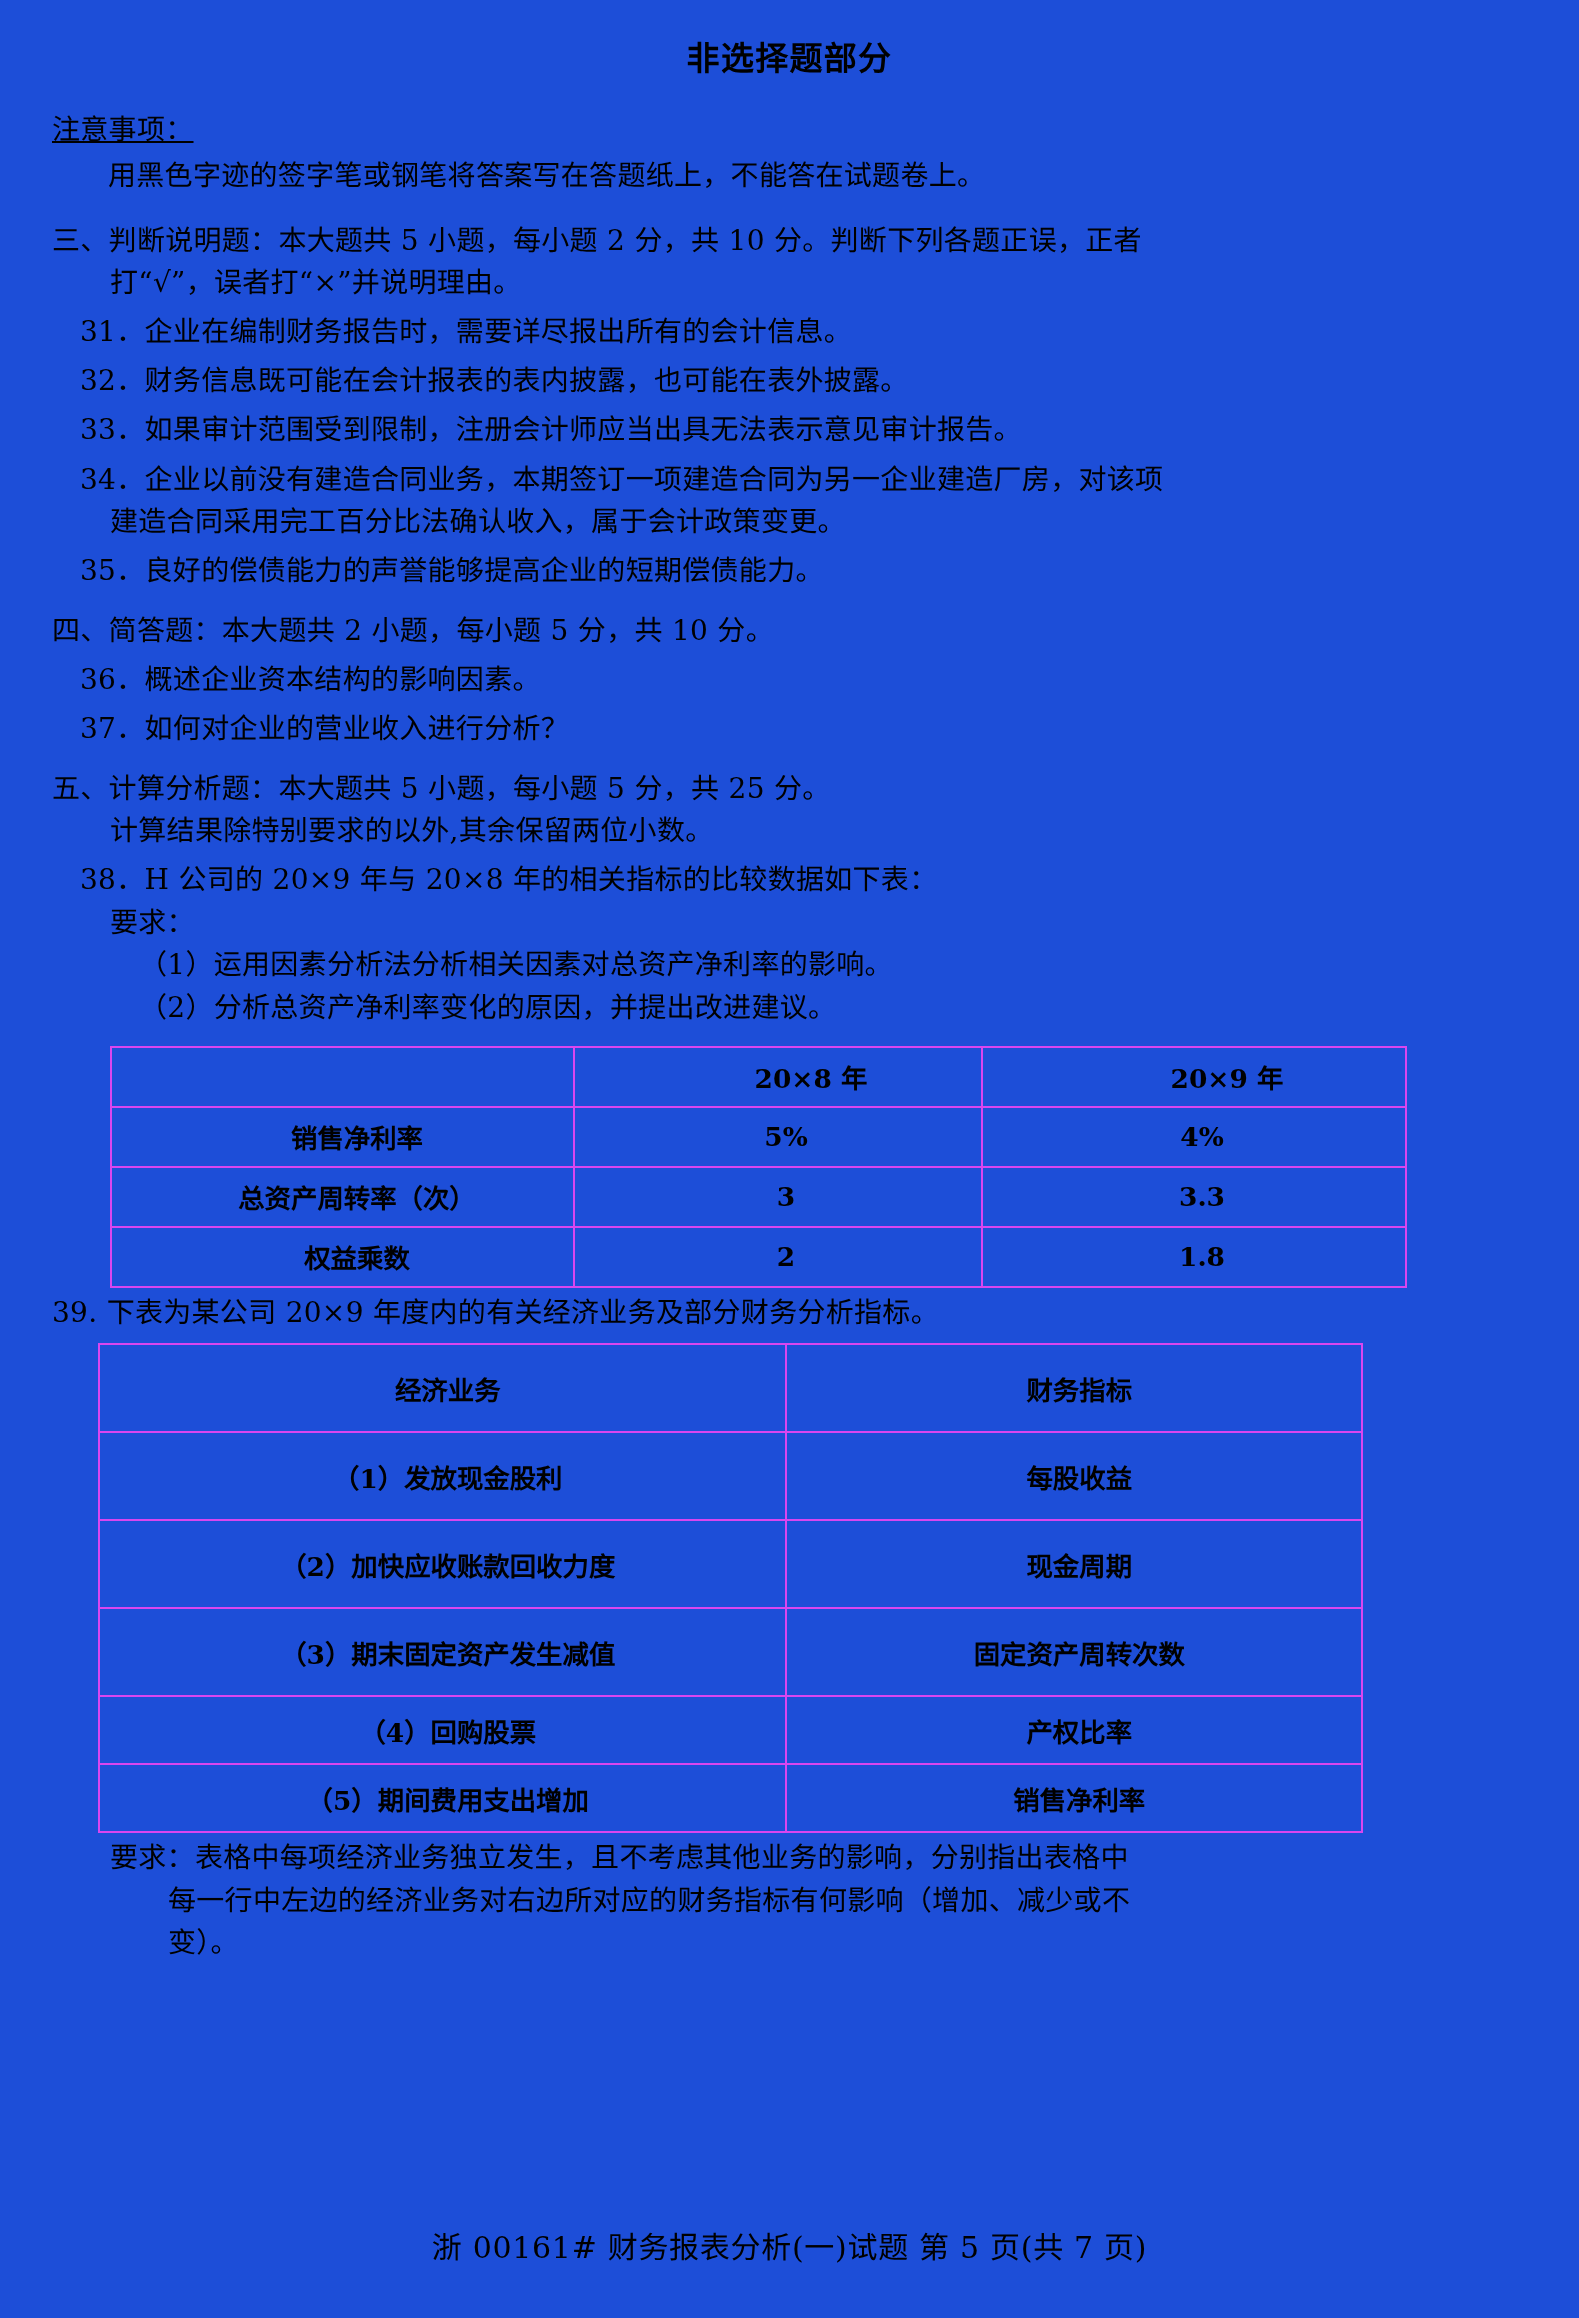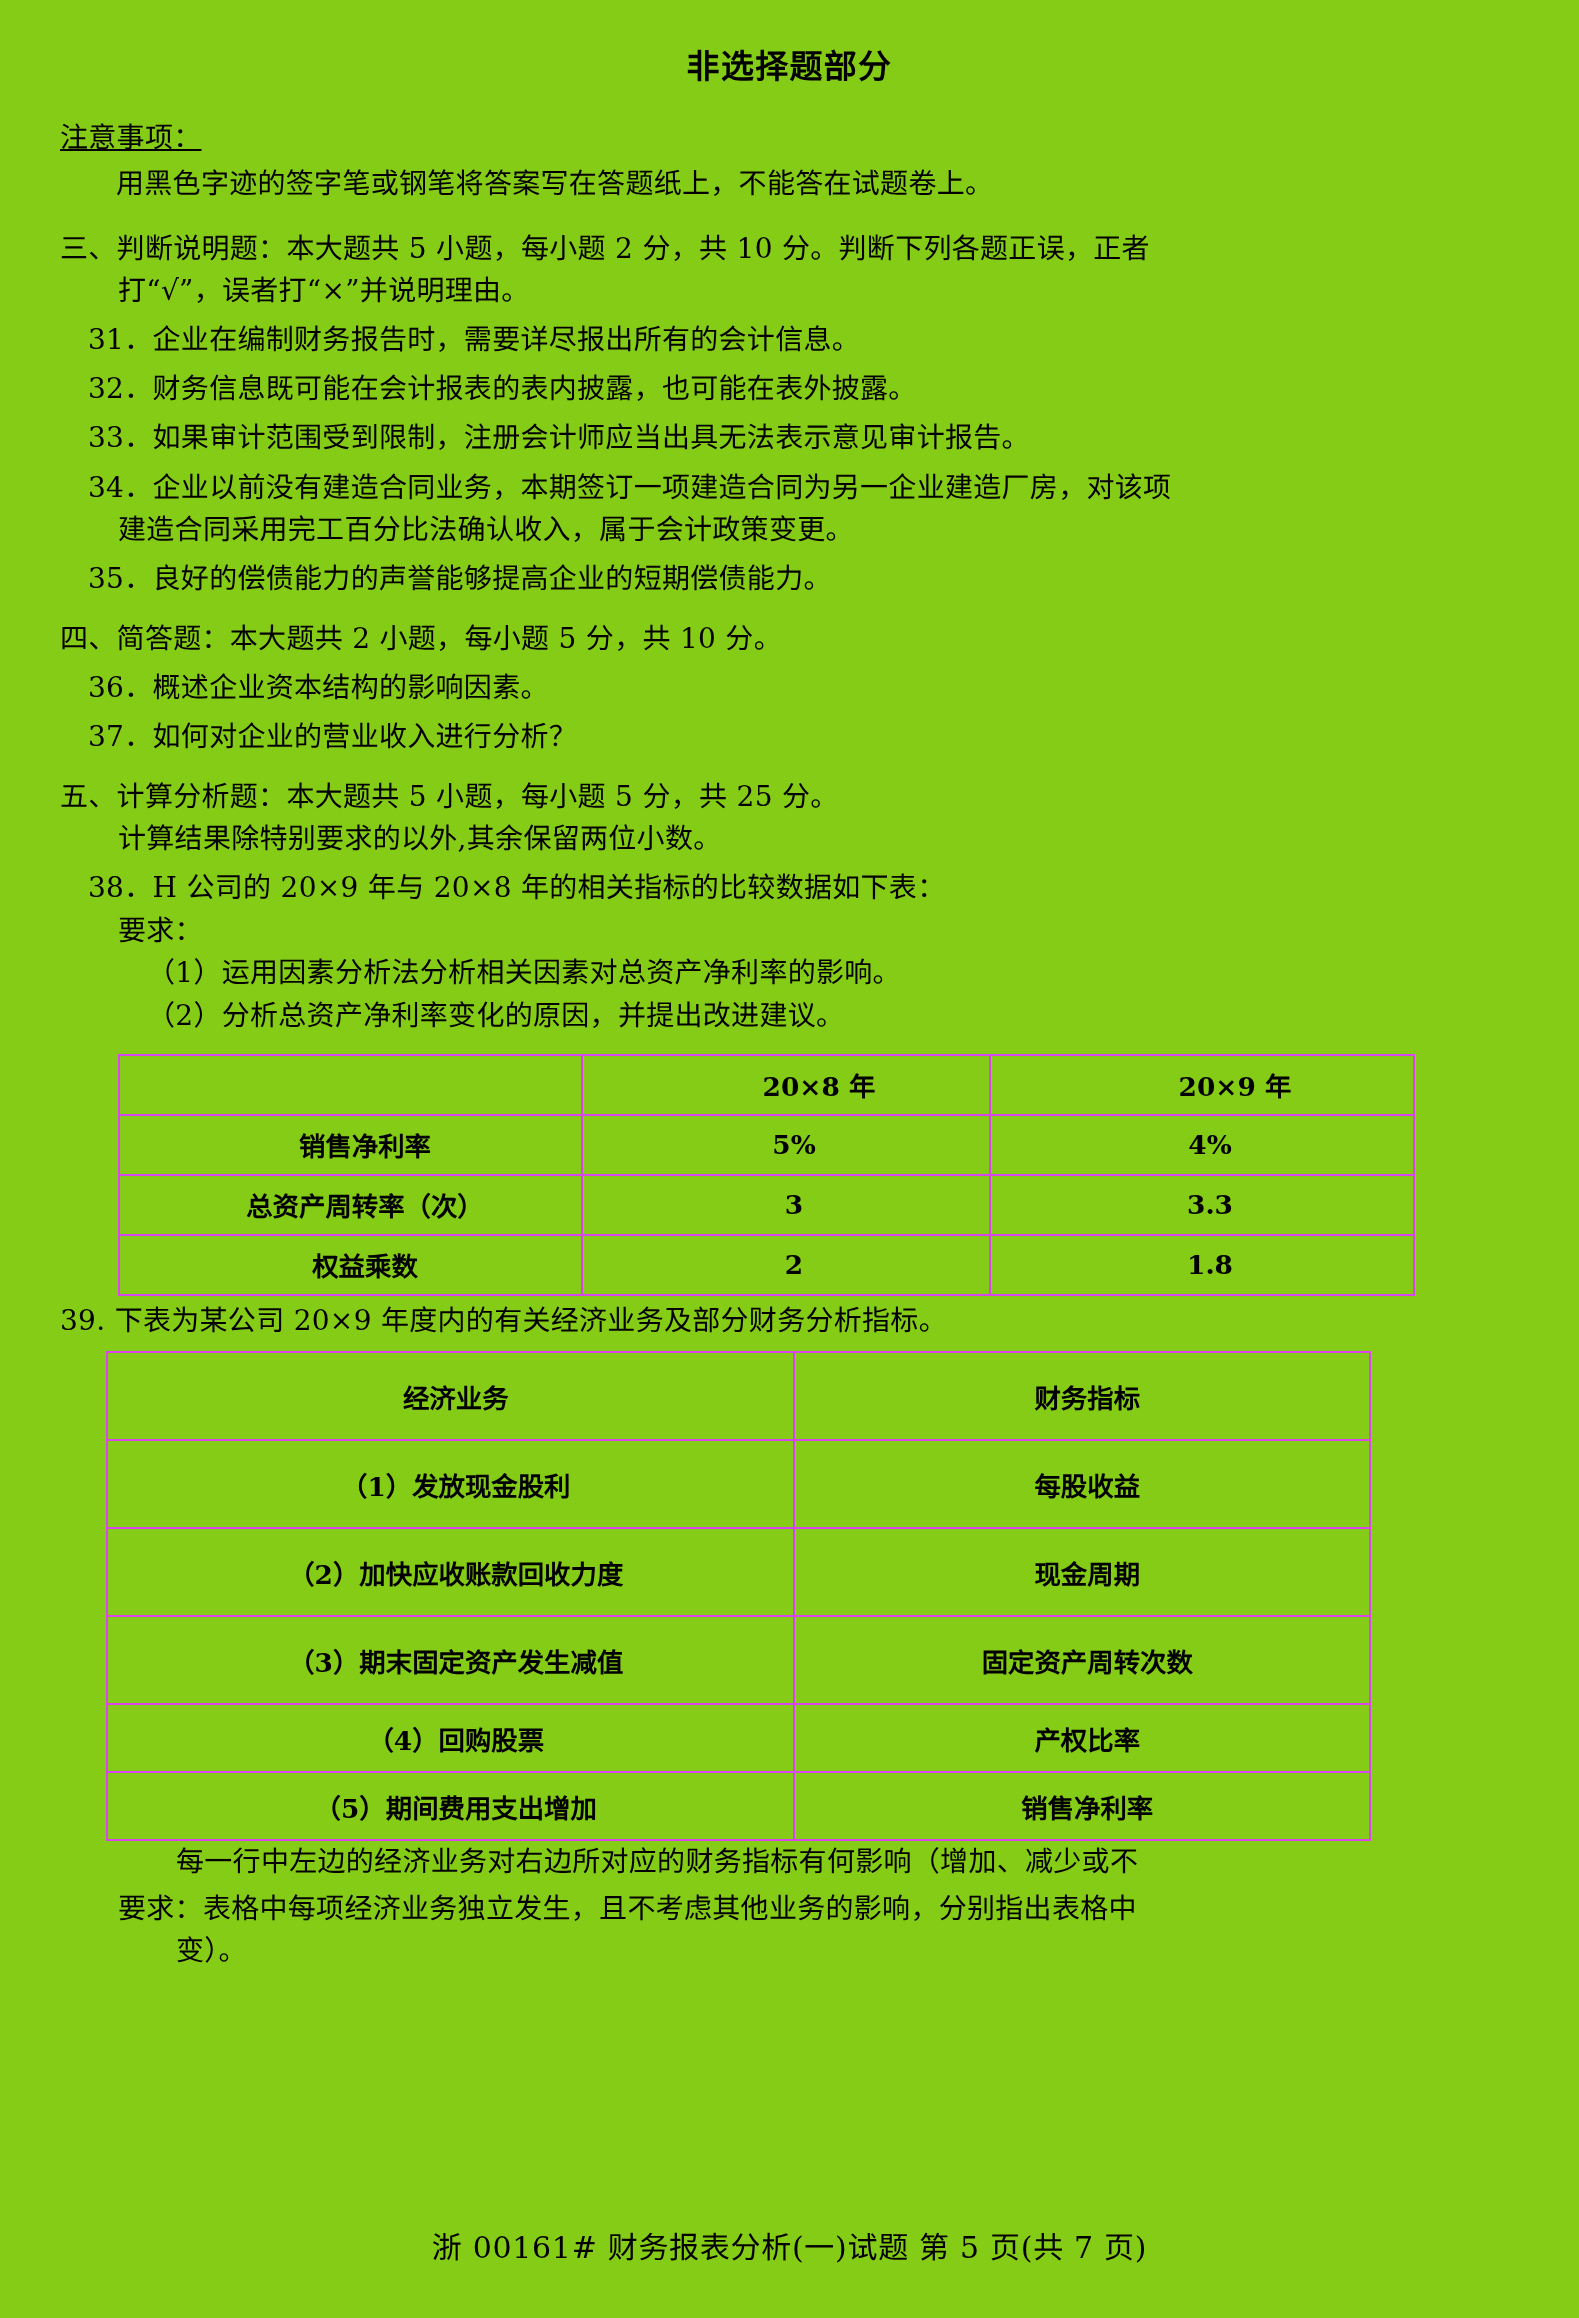--- a/index.html
+++ b/index.html
@@ -9,23 +9,23 @@
     background: #ffffff;
   }
   body {
     font-family: "DejaVu Serif", "Liberation Serif", serif;
     color: #000000;
   }
   .page {
     position: relative;
     width: 1579px;
     height: 2319px;
-    background: #84cc16;
+    background: #1d4ed8;
     box-sizing: border-box;
-    padding: 8px;
+    padding: 0;
     overflow: hidden;
   }
   .page-title {
     text-align: center;
     font-size: 33px;
     font-weight: bold;
     letter-spacing: 1.3px;
     margin: 32px 0 0 0;
     font-family: "DejaVu Sans", "Liberation Sans", sans-serif;
   }
@@ -214,22 +214,22 @@
           <td>（4）回购股票</td>
           <td>产权比率</td>
         </tr>
         <tr>
           <td>（5）期间费用支出增加</td>
           <td>销售净利率</td>
         </tr>
       </tbody>
     </table>
 
+    <p class="line indent-1" style="margin-top:4px;">要求：表格中每项经济业务独立发生，且不考虑其他业务的影响，分别指出表格中</p>
     <p class="line" style="padding-left:116px;">每一行中左边的经济业务对右边所对应的财务指标有何影响（增加、减少或不</p>
-    <p class="line indent-1" style="margin-top:4px;">要求：表格中每项经济业务独立发生，且不考虑其他业务的影响，分别指出表格中</p>
     <p class="line" style="padding-left:116px;">变）。</p>
 
   </div>
 
   <div class="footer">浙 00161# 财务报表分析(一)试题 第 5 页(共 7 页)</div>
 
 </div>
 
 
 </body></html>

